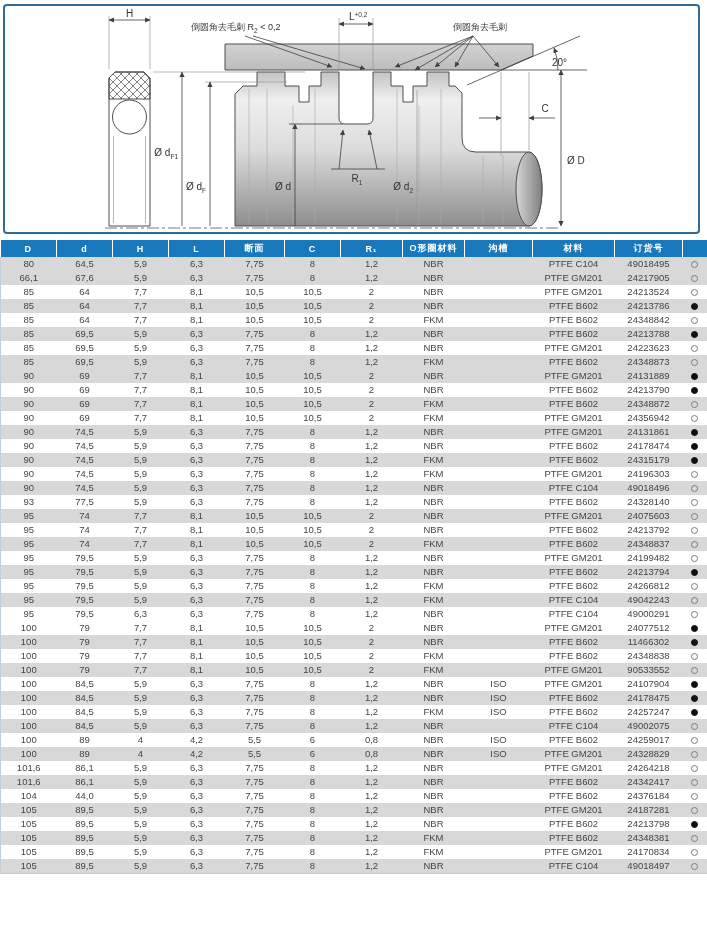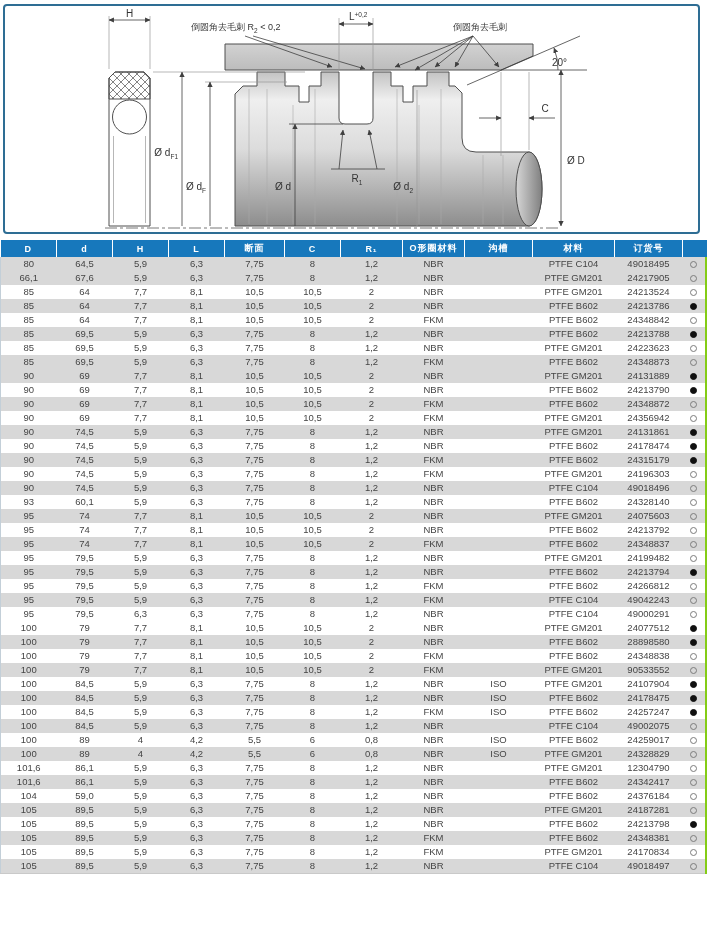--- a/index.html
+++ b/index.html
@@ -24,21 +24,21 @@
     background:var(--header_bg,#1778bc);color:#fff;font-size:9px;font-weight:bold;
     height:17px;padding:0;text-align:center;border-right:1px solid #fff;letter-spacing:1px;
     overflow:hidden;white-space:nowrap;
   }
   th:last-child{border-right:none;}
   td{
     font-size:9.5px;color:var(--table_text,#454545);height:14px;line-height:14px;
     padding:0;text-align:center;overflow:hidden;white-space:nowrap;background:#fff;
   }
   tr.alt td{background:var(--stripe,#d8d8d8);}
-  tbody{border-left:1px solid #c3cfd8;border-right:5px solid #84cc16;border-bottom:1px solid #c9c9c9;}
+  tbody{border-left:1px solid #c3cfd8;border-right:1px solid #84cc16;border-bottom:1px solid #c9c9c9;}
   .dot{display:inline-block;width:7px;height:7px;border-radius:50%;vertical-align:middle;box-sizing:border-box;}
   .dot.open{border:1px solid #7c7c7c;background:transparent;}
   .dot.filled{border:1px solid #101010;background:#101010;}
 </style>
 </head>
 <body>
 
 <div class="figure-box">
 <svg viewBox="0 0 693 226" width="693" height="226" xmlns="http://www.w3.org/2000/svg">
   <defs>
@@ -435,21 +435,21 @@
           <td>8</td>
           <td>1,2</td>
           <td>NBR</td>
           <td></td>
           <td>PTFE C104</td>
           <td>49018496</td>
           <td><span class="dot open"></span></td>
         </tr>
         <tr>
           <td>93</td>
-          <td>60,1</td>
+          <td>77,5</td>
           <td>5,9</td>
           <td>6,3</td>
           <td>7,75</td>
           <td>8</td>
           <td>1,2</td>
           <td>NBR</td>
           <td></td>
           <td>PTFE B602</td>
           <td>24328140</td>
           <td><span class="dot open"></span></td>
@@ -584,21 +584,21 @@
           <td>100</td>
           <td>79</td>
           <td>7,7</td>
           <td>8,1</td>
           <td>10,5</td>
           <td>10,5</td>
           <td>2</td>
           <td>NBR</td>
           <td></td>
           <td>PTFE B602</td>
-          <td>28898580</td>
+          <td>11466302</td>
           <td><span class="dot filled"></span></td>
         </tr>
         <tr>
           <td>100</td>
           <td>79</td>
           <td>7,7</td>
           <td>8,1</td>
           <td>10,5</td>
           <td>10,5</td>
           <td>2</td>
@@ -710,40 +710,40 @@
           <td>101,6</td>
           <td>86,1</td>
           <td>5,9</td>
           <td>6,3</td>
           <td>7,75</td>
           <td>8</td>
           <td>1,2</td>
           <td>NBR</td>
           <td></td>
           <td>PTFE GM201</td>
-          <td>12304790</td>
+          <td>24264218</td>
           <td><span class="dot open"></span></td>
         </tr>
         <tr class="alt">
           <td>101,6</td>
           <td>86,1</td>
           <td>5,9</td>
           <td>6,3</td>
           <td>7,75</td>
           <td>8</td>
           <td>1,2</td>
           <td>NBR</td>
           <td></td>
           <td>PTFE B602</td>
           <td>24342417</td>
           <td><span class="dot open"></span></td>
         </tr>
         <tr>
           <td>104</td>
-          <td>59,0</td>
+          <td>44,0</td>
           <td>5,9</td>
           <td>6,3</td>
           <td>7,75</td>
           <td>8</td>
           <td>1,2</td>
           <td>NBR</td>
           <td></td>
           <td>PTFE B602</td>
           <td>24376184</td>
           <td><span class="dot open"></span></td>

